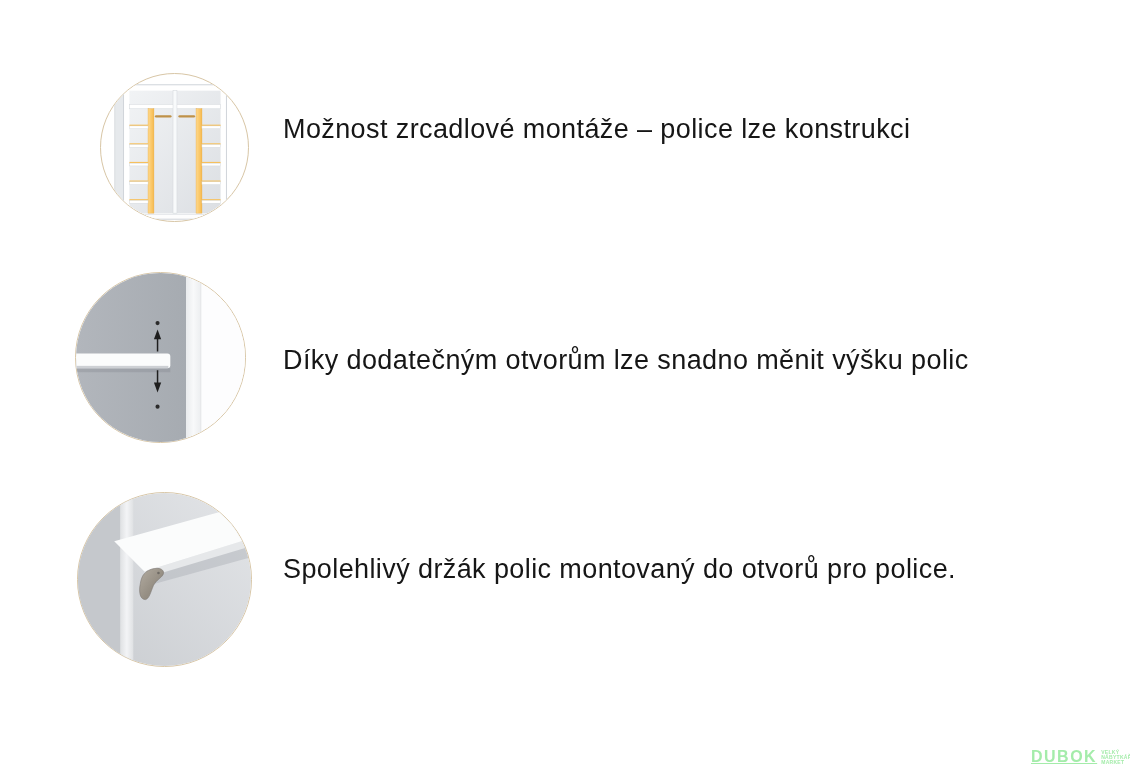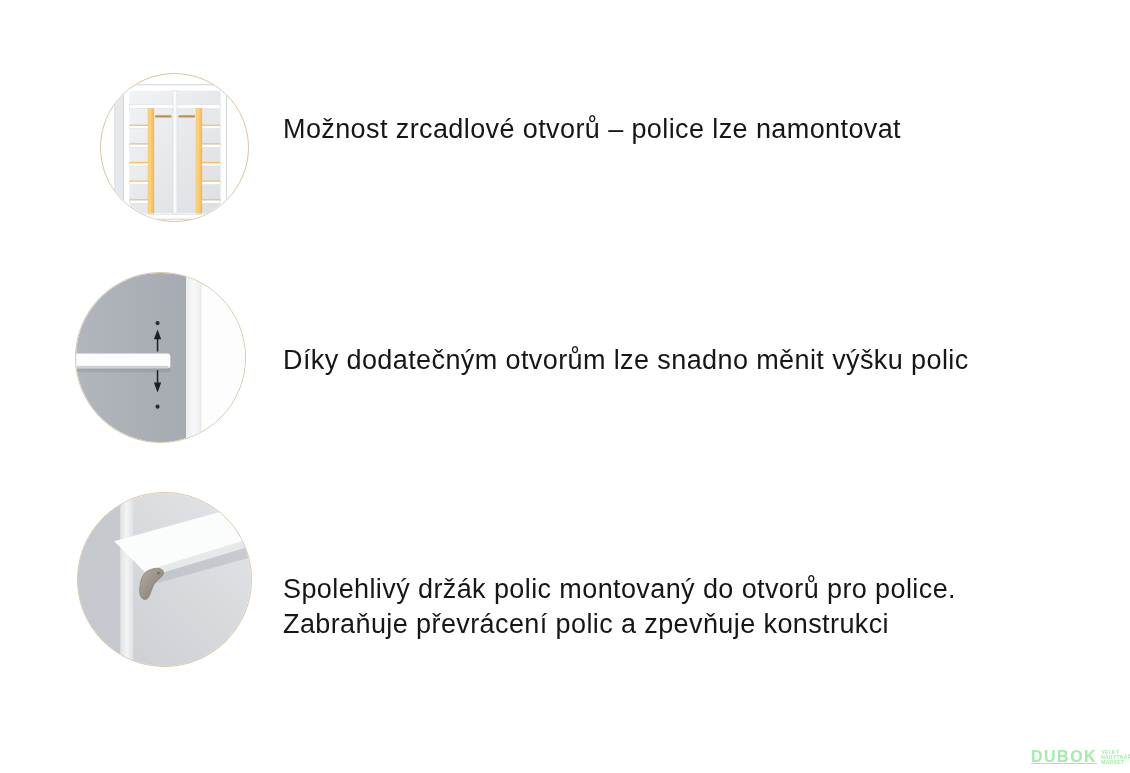--- a/index.html
+++ b/index.html
@@ -28,21 +28,21 @@
     left: 283px;
     color: #161616;
     font-size: 27px;
     line-height: 35px;
     font-weight: 500;
     letter-spacing: 0.4px;
     white-space: nowrap;
   }
   .cap1 { top: 112px; }
   .cap2 { top: 343px; text-align: center; }
-  .cap3 { top: 572px; }
+  .cap3 { top: 552px; }
   .watermark {
     position: absolute;
     left: 1031px;
     top: 748px;
     display: flex;
     align-items: flex-start;
     gap: 4px;
     color: #a4ecaa;
   }
   .brand {
@@ -112,21 +112,21 @@
           <rect x="103" y="91" width="19" height="2.8" fill="#ffffff" stroke="#d0d5d9" stroke-width="0.4"></rect>
         <rect x="103" y="108.7" width="19" height="1.5" fill="#f7c05a"></rect>
           <rect x="103" y="110" width="19" height="2.8" fill="#ffffff" stroke="#d0d5d9" stroke-width="0.4"></rect>
         <rect x="103" y="127.7" width="19" height="1.5" fill="#f7c05a"></rect>
           <rect x="103" y="129" width="19" height="2.8" fill="#ffffff" stroke="#d0d5d9" stroke-width="0.4"></rect>
       </g>
       <rect x="23" y="143" width="105" height="5" fill="#fdfdfd" stroke="#cfd4d9" stroke-width="0.7"></rect>
     </svg>
   </div>
   <div class="caption cap1">
-    <div>Možnost zrcadlové otvorů – police lze namontovat</div>
+    <div>Možnost zrcadlové montáže – police lze konstrukci</div>
   </div>
 
   <div class="circle c2">
     <svg viewBox="0 0 172 172">
       <defs>
         <linearGradient id="pg" x1="0" y1="0" x2="1" y2="0">
           <stop offset="0" stop-color="#b2b6bc"></stop>
             <stop offset="1" stop-color="#a6abb1"></stop>
         </linearGradient>
         <linearGradient id="strip2" x1="0" y1="0" x2="1" y2="0">
@@ -181,21 +181,20 @@
       <rect x="42" y="0" width="13" height="172" fill="url(#strip3)"></rect>
       <polygon points="64,82 172,51 172,64 70,92" fill="#b0b4b9" opacity="0.5"></polygon>
       <polygon points="66,78 172,45 172,53 68,84" fill="#e6e8ea"></polygon>
       <polygon points="36,48 148,17 172,31 172,45 66,78" fill="#fbfcfc"></polygon>
       <path d="M70,77 C78,73 86,75 85,80 C84,84 78,86 75,92 C72,99 71,105 67,106 C62,106 60,99 62,90 C63,83 66,79 70,77 Z" fill="url(#met)" stroke="#7e7a74" stroke-width="0.6"></path>
       <circle cx="80" cy="79.5" r="1.3" fill="#6e6a64"></circle>
     </svg>
   </div>
   <div class="caption cap3">
     <div>Spolehlivý držák polic montovaný do otvorů pro police.</div>
-    <div>Zabraňuje převrácení polic a zpevňuje konstrukci</div>
   </div>
 
   <div class="watermark">
     <span class="brand">DUBOK</span>
     <span class="tagline">
       <span>VELKÝ</span>
       <span>NÁBYTKÁŘSKÝ</span>
       <span>MARKET</span>
     </span>
   </div>

